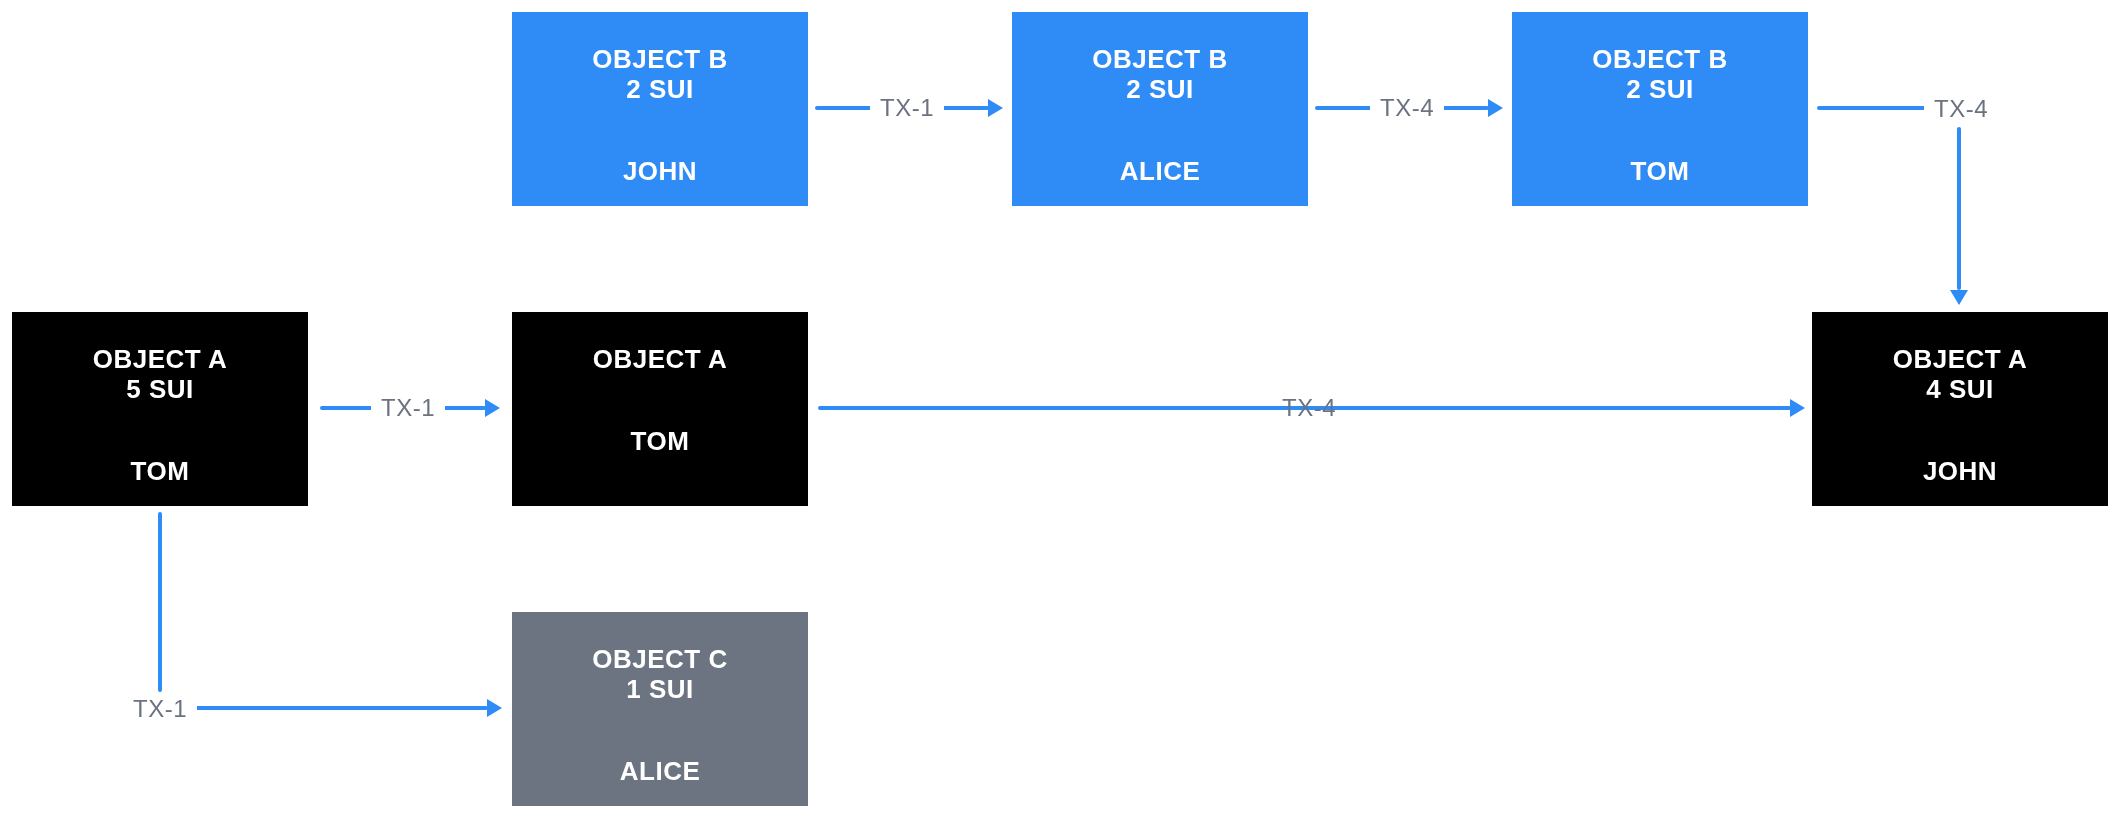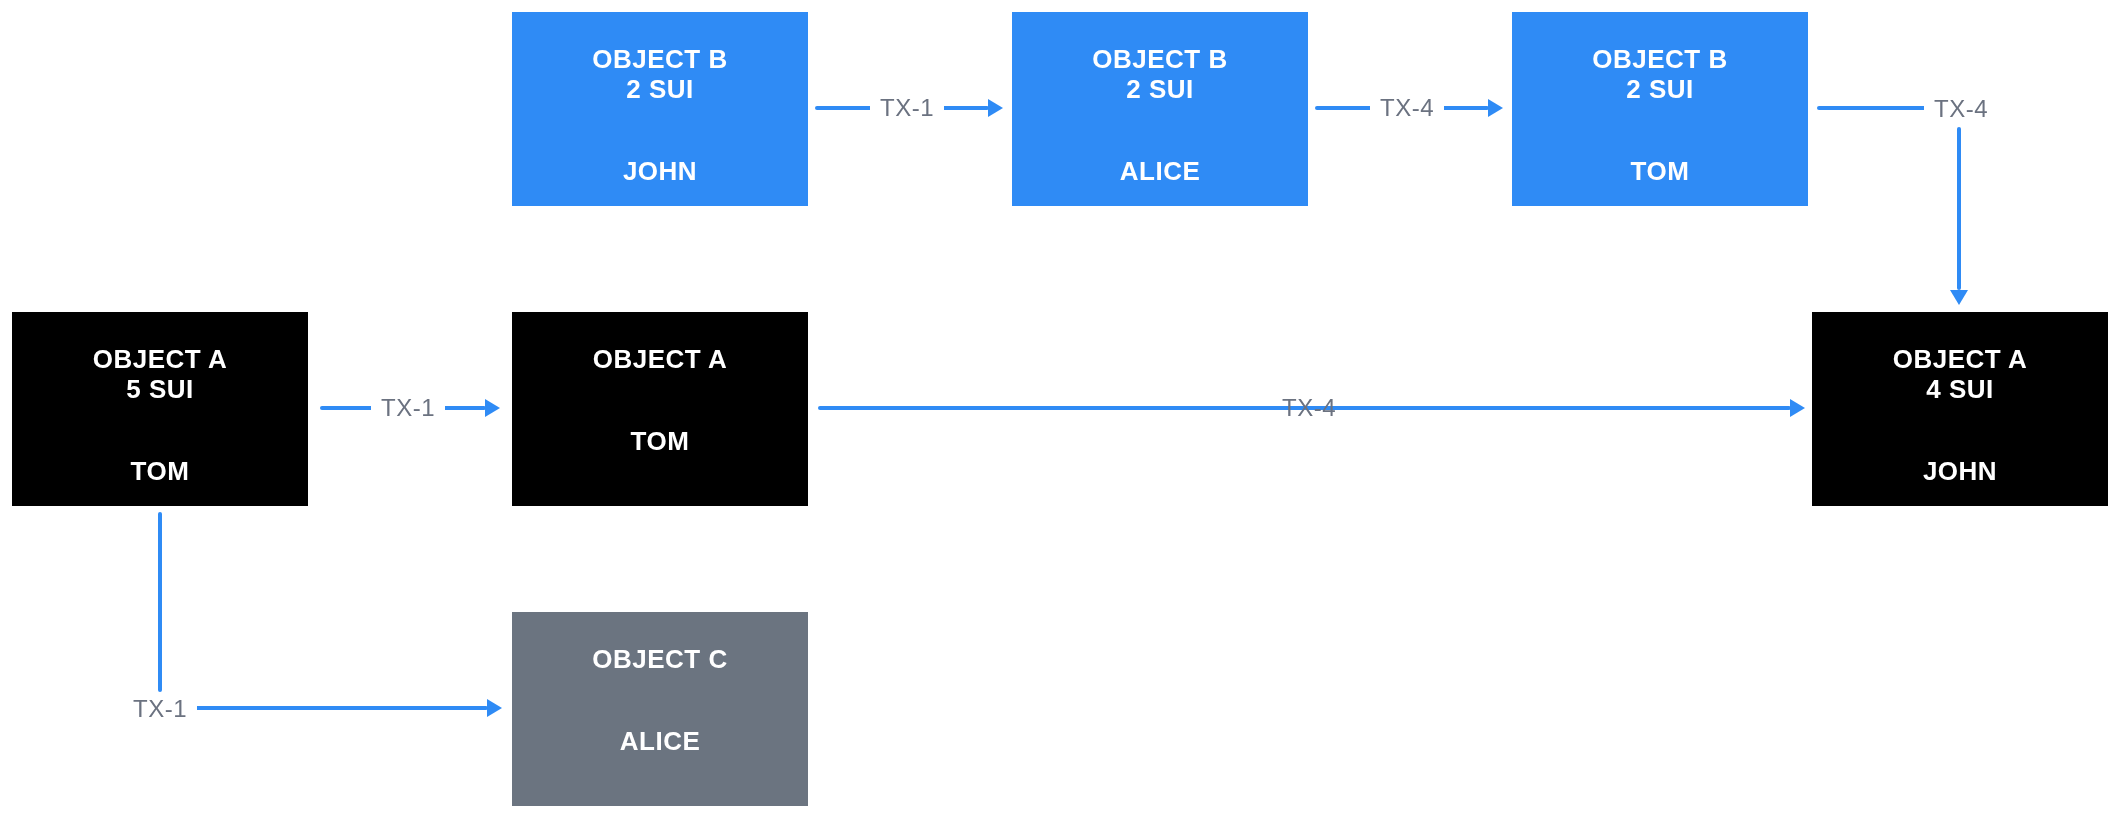--- a/index.html
+++ b/index.html
@@ -135,20 +135,21 @@
   </div>
 
   <div class="node fill-black n-a-6">
     <span class="line">OBJECT A</span>
     <span class="line">4 SUI</span>
     <span class="line owner">JOHN</span>
   </div>
 
   <div class="node fill-gray n-c-1">
     <span class="line">OBJECT C</span>
+    <span class="line">1 SUI</span>
     <span class="line owner">ALICE</span>
   </div>
 
   <div class="hline e-tx2-line"></div>
   <div class="arrow-right e-tx2-head"></div>
   <span class="edge-label l-tx2">TX-1</span>
 
   <div class="hline e-tx3-line"></div>
   <div class="arrow-right e-tx3-head"></div>
   <span class="edge-label l-tx3">TX-4</span>

